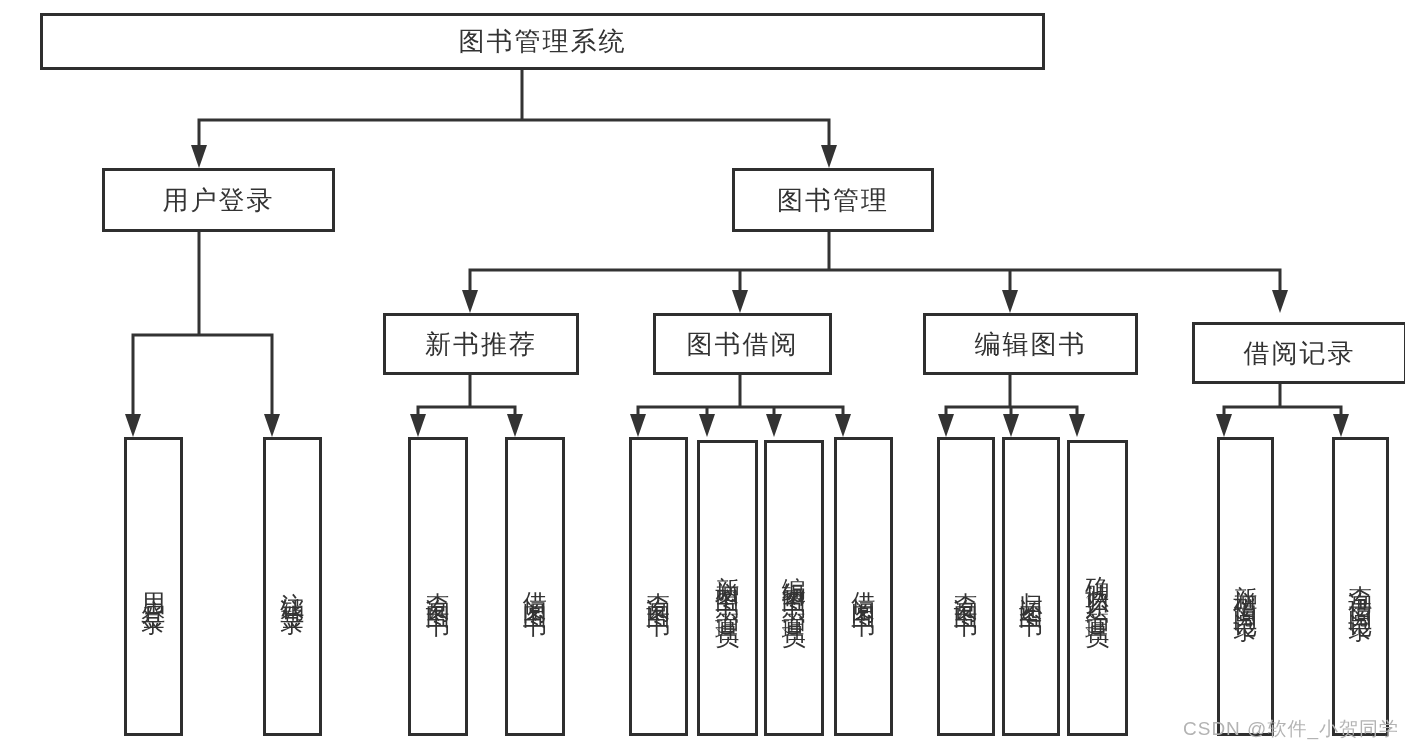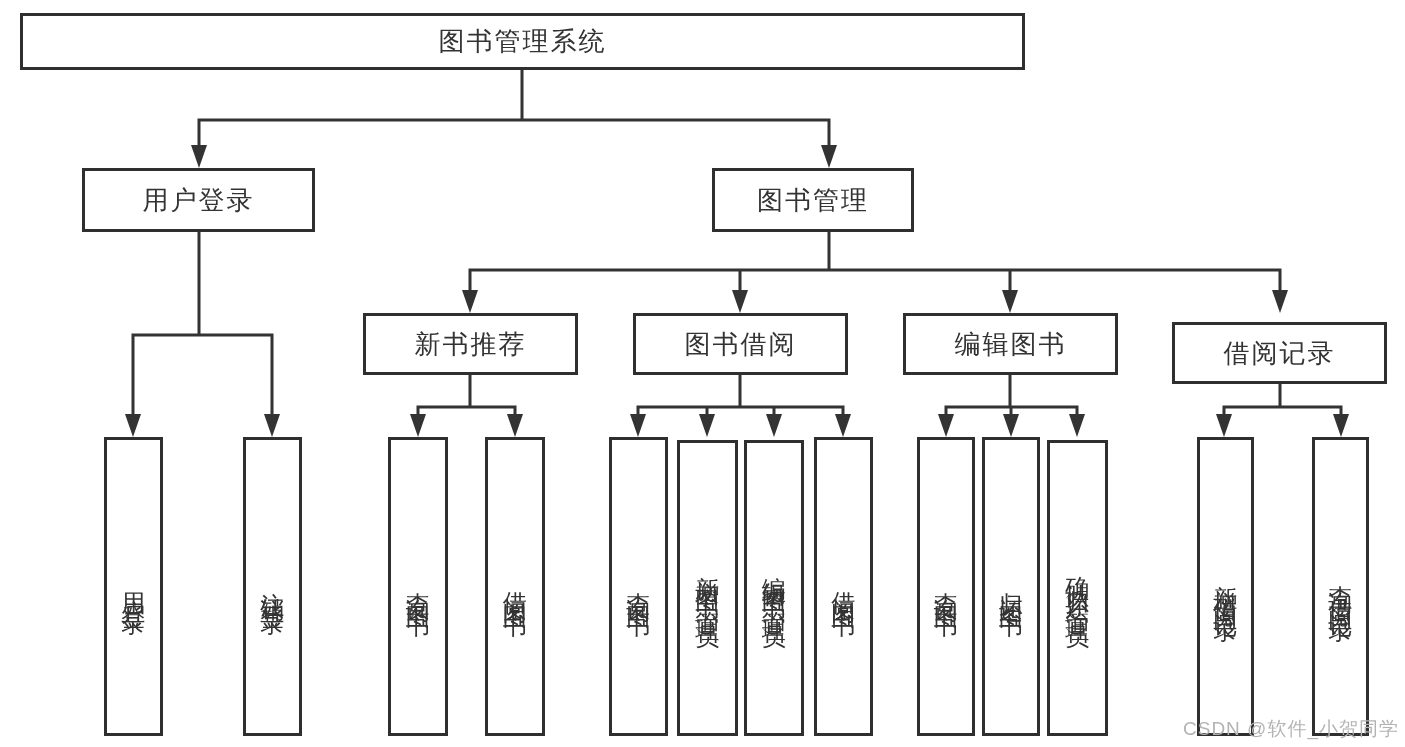--- a/index.html
+++ b/index.html
@@ -22,20 +22,21 @@
   svg.connectors{position:absolute;left:0;top:0;}
   svg.connectors path{stroke:var(--line);stroke-width:3;fill:none;}
   svg.connectors polygon{fill:var(--line);stroke:none;}
   .node{
     position:absolute;
     box-sizing:border-box;
     background:var(--fill);
     border:3px solid var(--border);
     display:flex;align-items:center;justify-content:center;
     text-align:center;
+    margin-left:20px;
   }
   .hnode{font-size:26px;letter-spacing:2px;}
   .root{font-size:26px;letter-spacing:2px;}
   .leaf .vtext{
     writing-mode:vertical-rl;
     text-orientation:mixed;
     font-size:24px;
     letter-spacing:7px;
     line-height:1.15;
     white-space:nowrap;
@@ -109,24 +110,24 @@
     <span>图书管理系统</span>
   </div>
 
   <div class="node hnode" style="left:82px;top:168px;width:233px;height:64px">
     <span>用户登录</span>
   </div>
   <div class="node hnode" style="left:712px;top:168px;width:202px;height:64px">
     <span>图书管理</span>
   </div>
 
-  <div class="node hnode" style="left:363px;top:313px;width:215px;height:62px">
+  <div class="node hnode" style="left:363px;top:313px;width:196px;height:62px">
     <span>新书推荐</span>
   </div>
-  <div class="node hnode" style="left:633px;top:313px;width:215px;height:62px">
+  <div class="node hnode" style="left:633px;top:313px;width:179px;height:62px">
     <span>图书借阅</span>
   </div>
   <div class="node hnode" style="left:903px;top:313px;width:215px;height:62px">
     <span>编辑图书</span>
   </div>
   <div class="node hnode" style="left:1172px;top:322px;width:215px;height:62px">
     <span>借阅记录</span>
   </div>
 
   <div class="node leaf" style="left:104px;top:437px;width:59px;height:299px">

